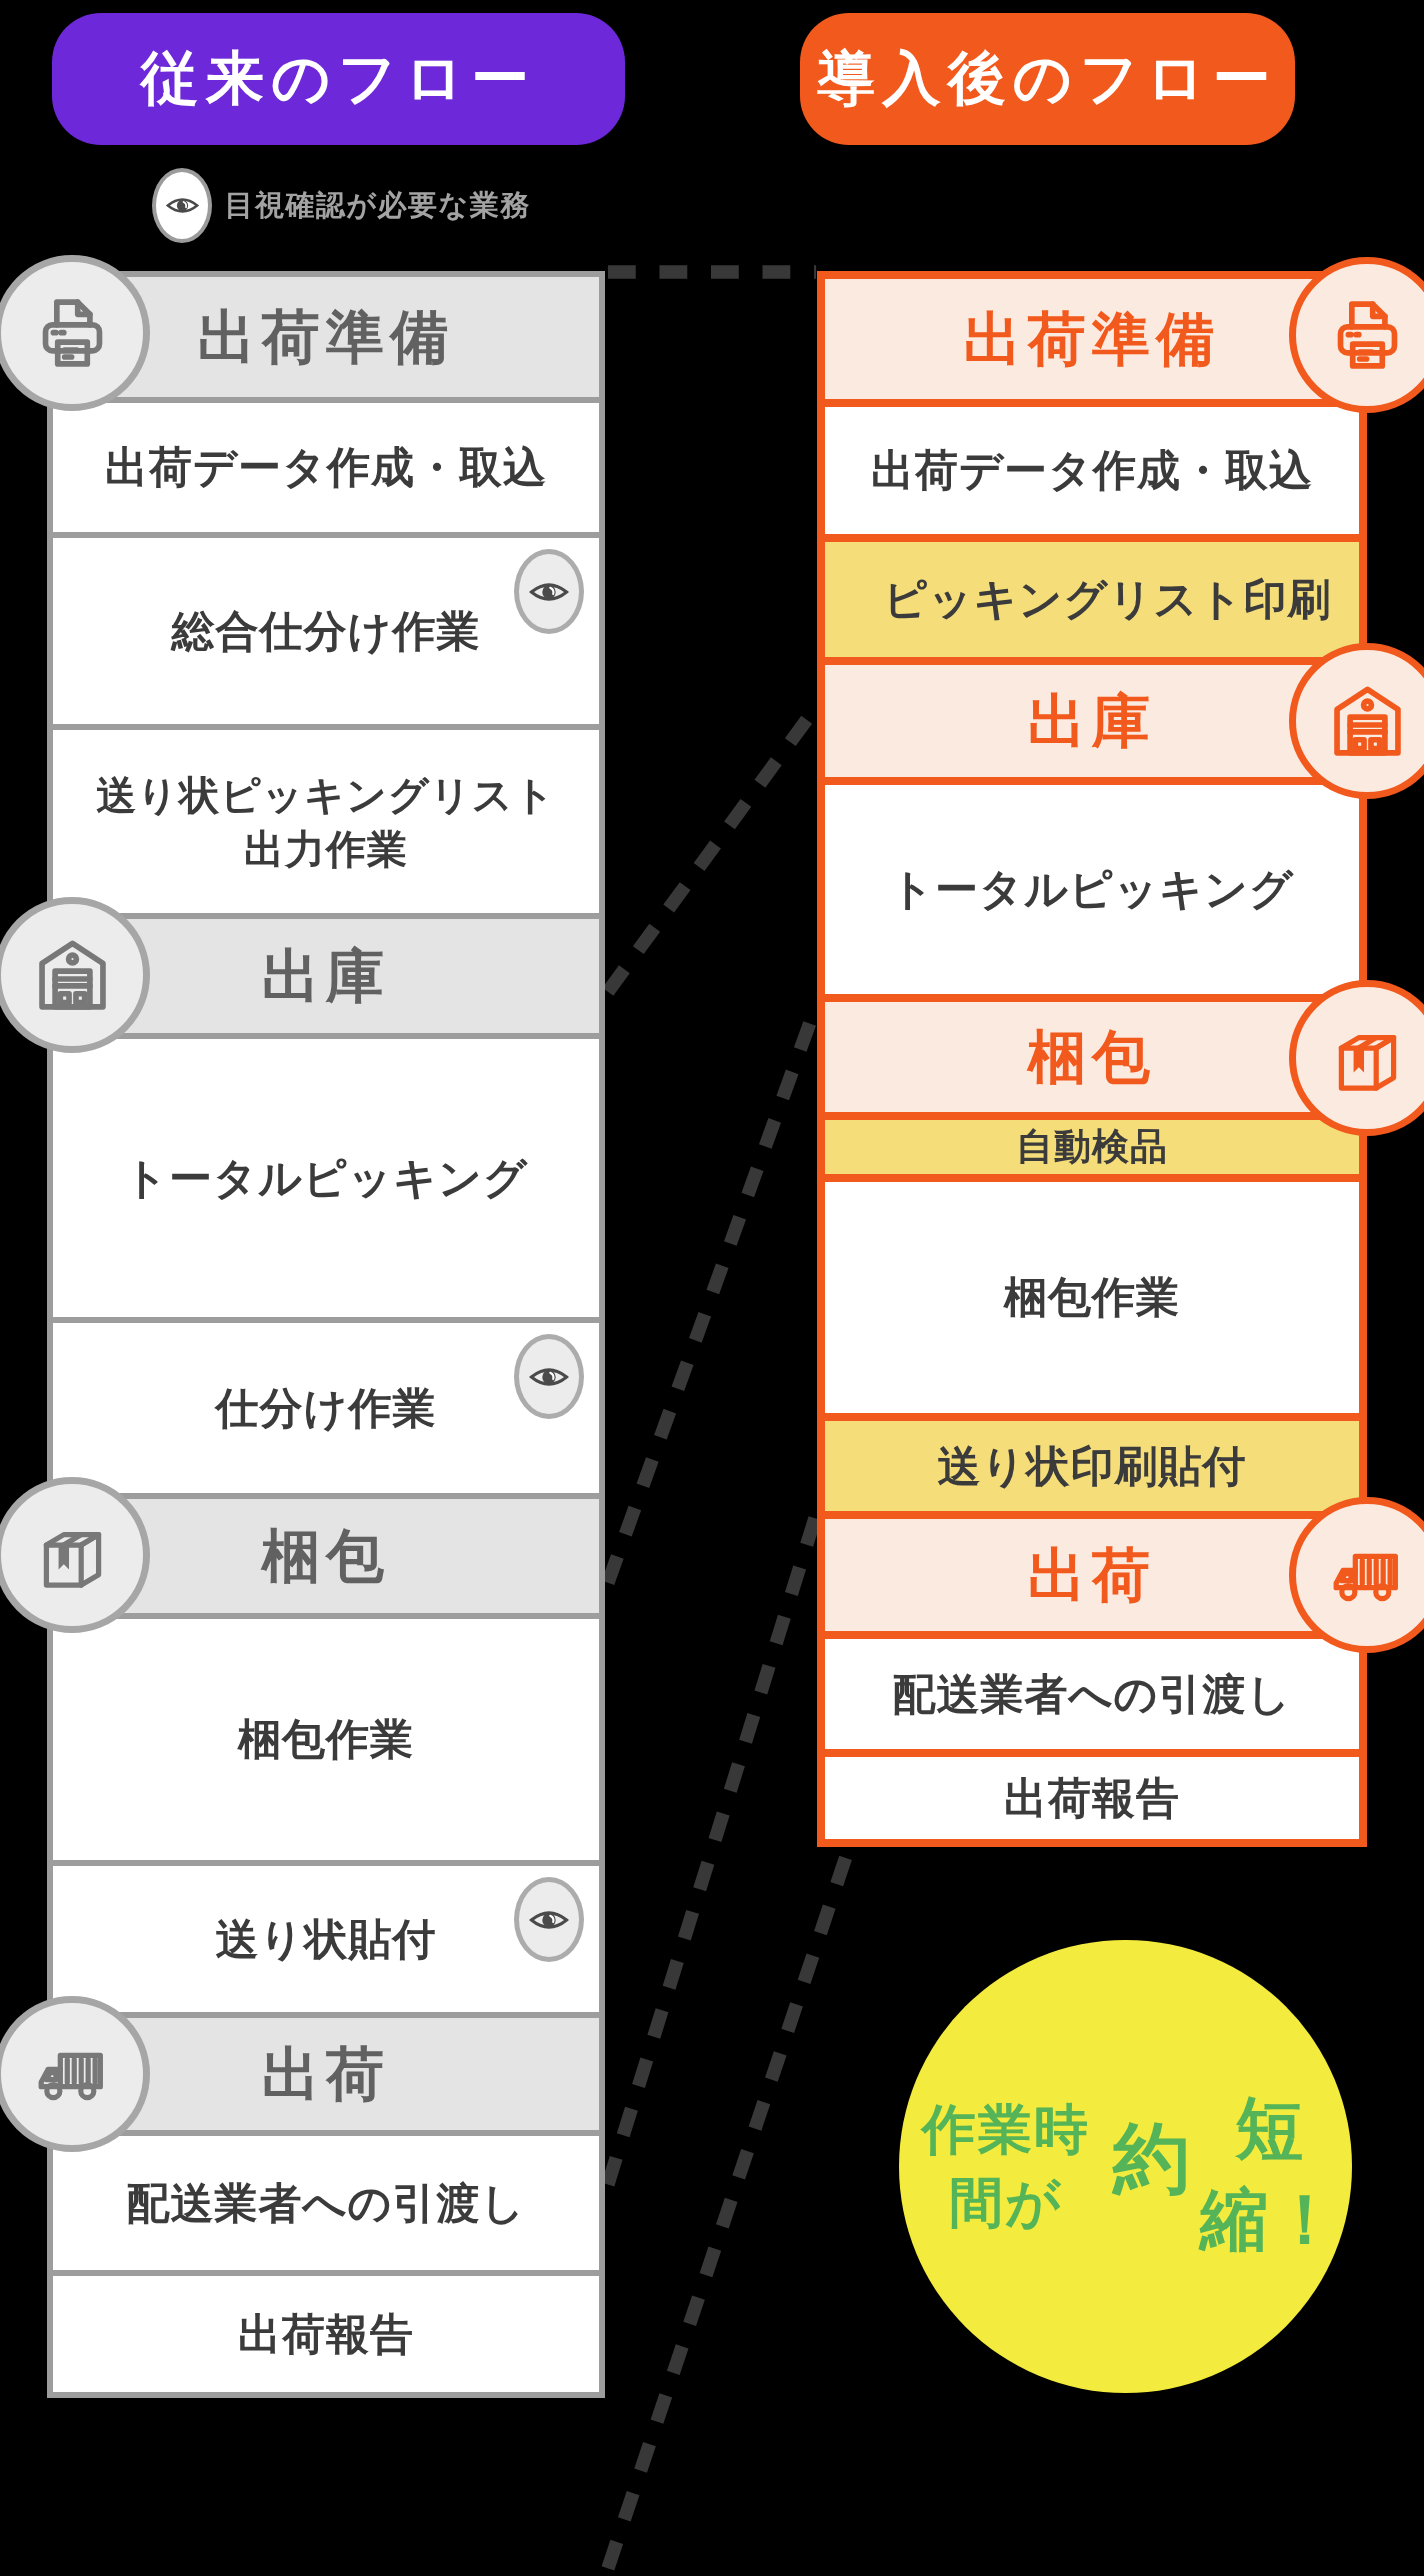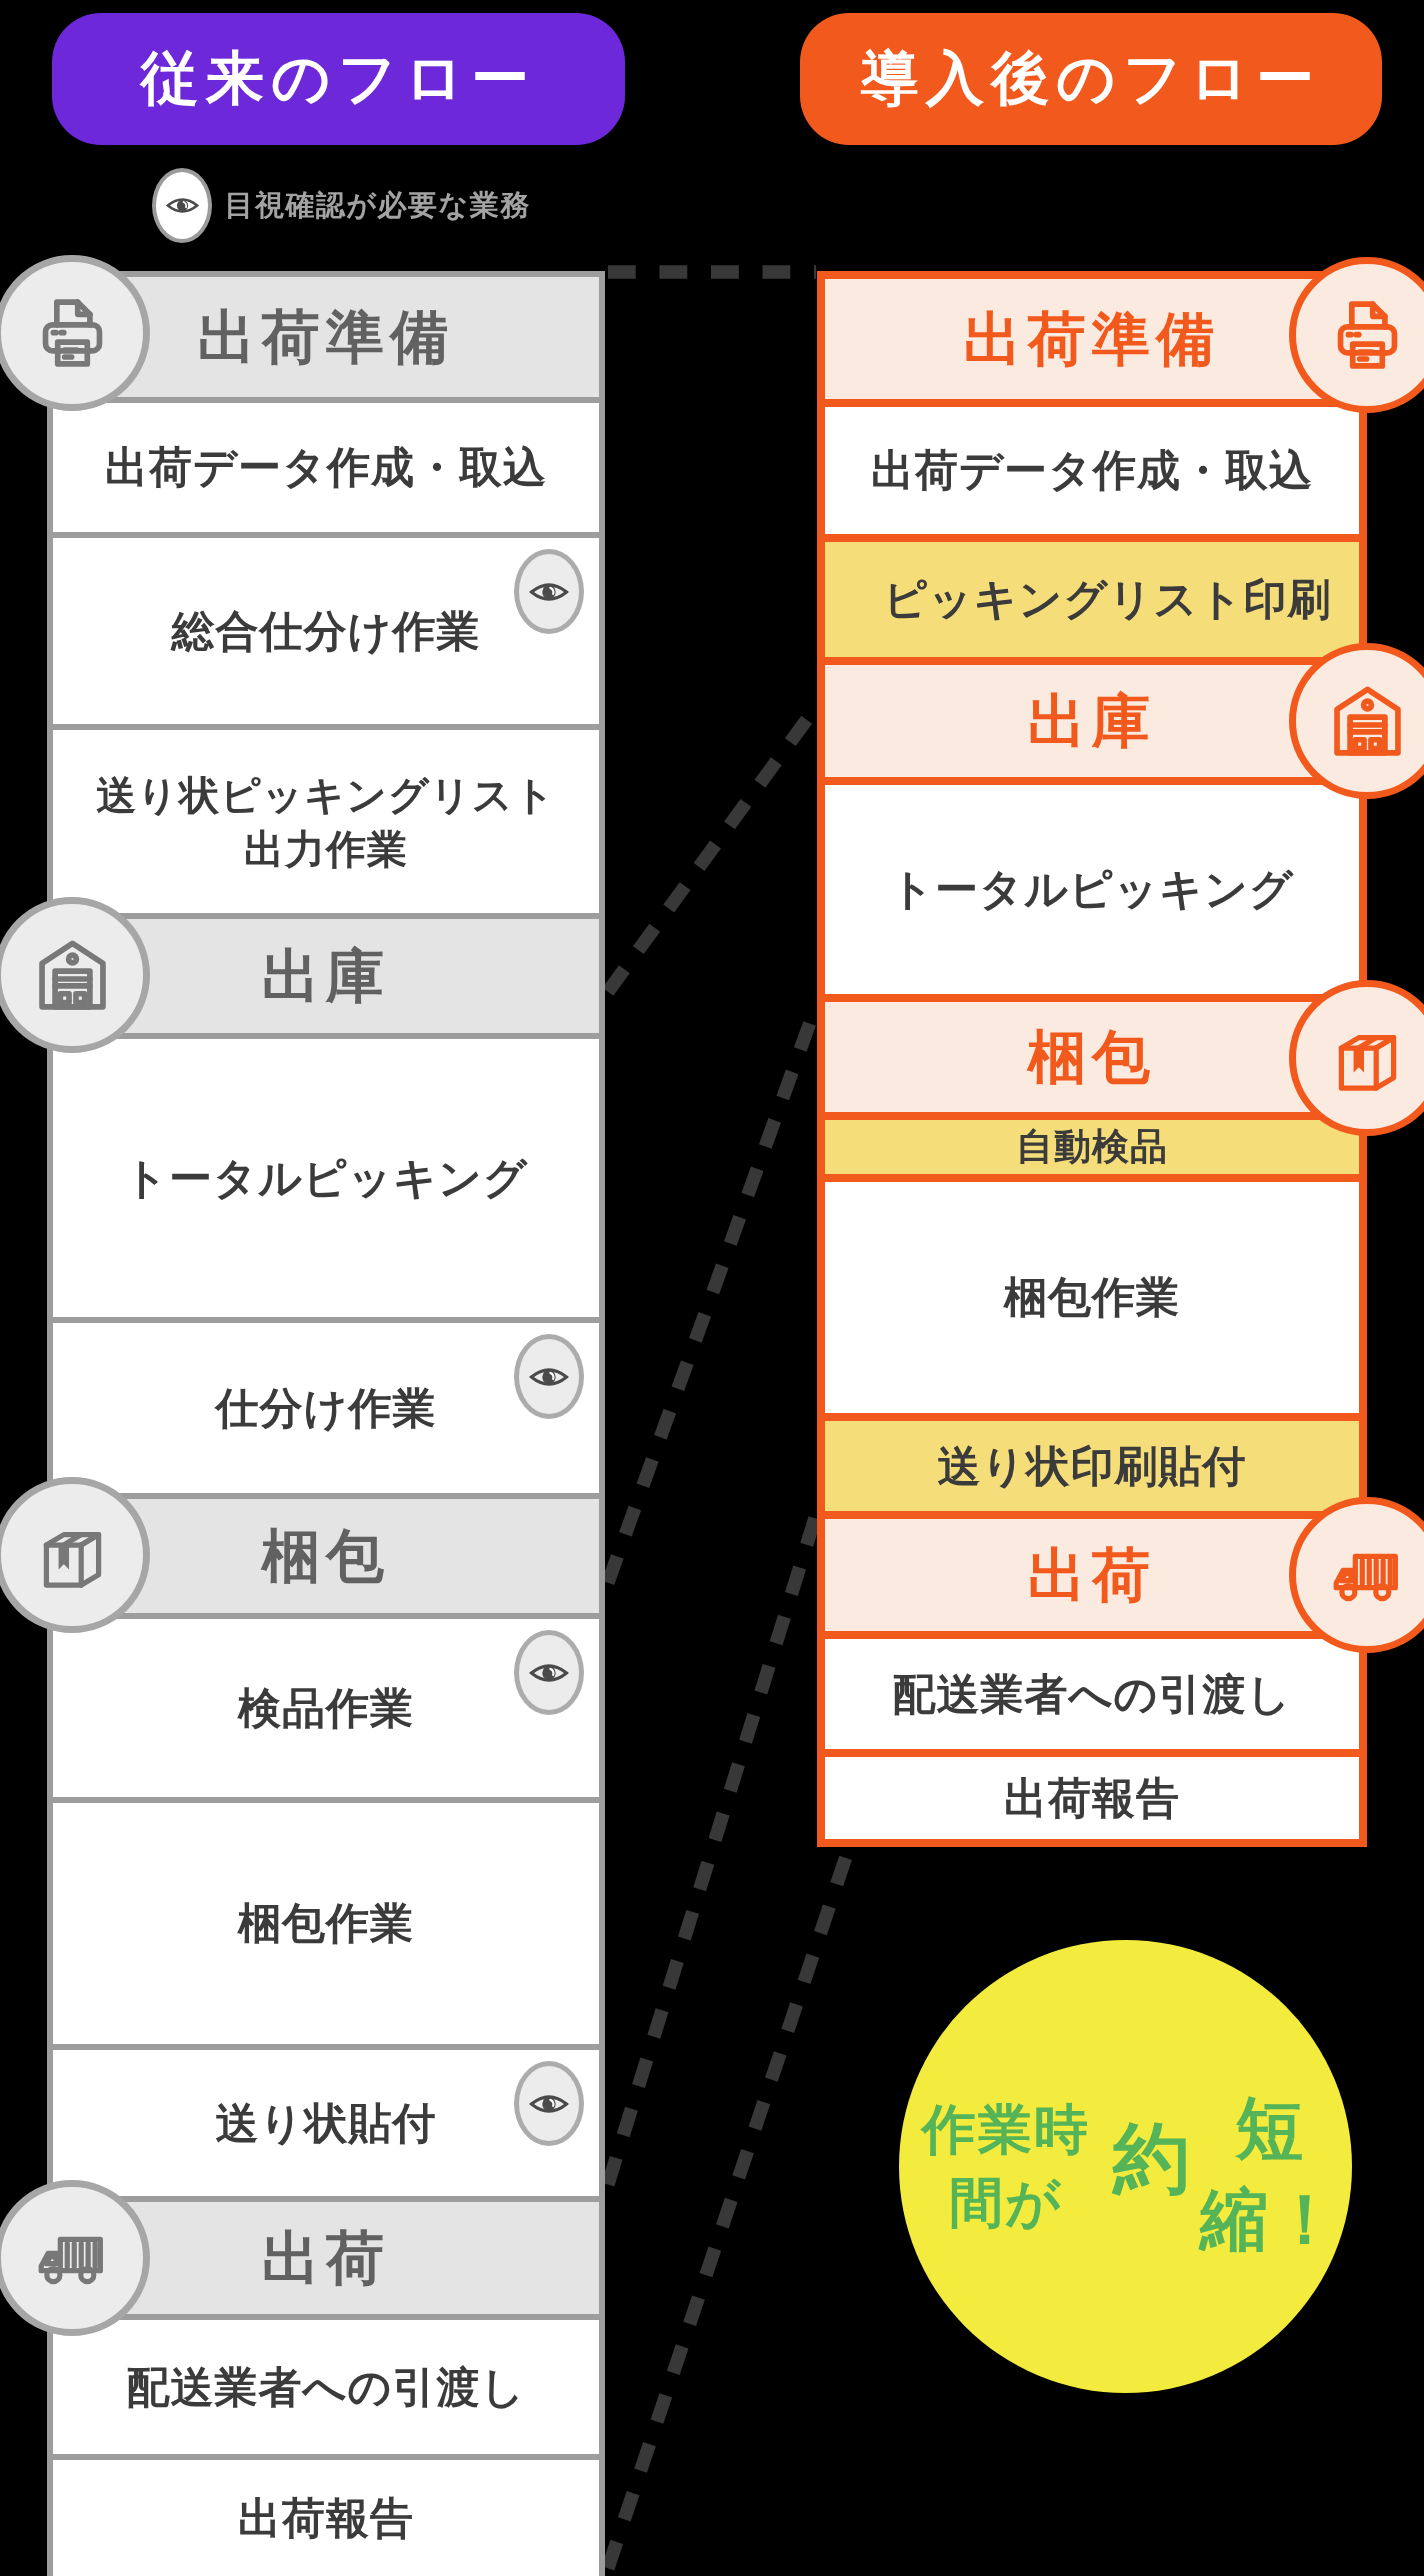--- a/index.html
+++ b/index.html
@@ -8,21 +8,21 @@
     background:#000;
     font-family:"Liberation Sans","DejaVu Sans",sans-serif;
     font-weight:bold;
   }
   .badge{
     position:absolute;top:13.4px;height:132px;border-radius:49px;
     display:flex;align-items:center;justify-content:center;
     color:#fff;font-size:58px;font-weight:800;letter-spacing:7.2px;
   }
   .badge-gray{left:52px;width:573px;background:#6d28d9;}
-  .badge-orange{left:800px;width:582px;background:#F2591D;}
+  .badge-orange{left:800px;width:495px;background:#F2591D;}
 
   .legend{position:absolute;left:152px;top:168px;display:flex;align-items:center;gap:12.4px;}
   .legend-eye{
     width:52px;height:67px;border-radius:50%;background:#fff;border:4.1px solid #9B9B9B;
     display:flex;align-items:center;justify-content:center;flex:0 0 auto;
   }
   .legend-eye svg{width:35px;height:35px;}
   .legend-label{font-size:29px;font-weight:800;color:#a3a3a3;letter-spacing:1.5px;}
 
   .connectors{position:absolute;left:0;top:0;}
@@ -162,30 +162,20 @@
       <span class="phase-circle">
         <svg viewBox="0 0 100 100" fill="none" stroke="currentColor" stroke-width="6" stroke-linecap="round" stroke-linejoin="round">
           <path d="M20 38 L20 84 L60 84 L60 38 Z"></path>
           <path d="M60 84 L80 72 L80 26 L60 38"></path>
           <path d="M20 38 L40 26 L80 26 L60 38"></path>
           <path d="M34 38 L54 26 L66 26 L46 38 Z" fill="currentColor" stroke="none"></path>
           <path d="M34 38 H46 V66 L40 60 L34 66 Z" fill="currentColor" stroke="none"></path>
         </svg>
       </span>
     </div>
-    <div class="row row-task" style="height: 184px;">
-      <span class="row-label">検品作業</span>
-      <span class="eye-badge">
-        <svg viewBox="0 0 100 100" fill="none">
-          <path d="M8 50 Q50 16 92 50 Q50 84 8 50 Z" stroke="#4A4A4A" stroke-width="7"></path>
-          <circle cx="50" cy="50" r="16" fill="#4A4A4A"></circle>
-          <path d="M53 40 a13 13 0 0 1 7 15" stroke="#FFFFFF" stroke-width="5" stroke-linecap="round"></path>
-        </svg>
-      </span>
-    </div>
     <div class="row row-task" style="height: 247px;">
       <span class="row-label">梱包作業</span>
     </div>
     <div class="row row-task" style="height: 152px;">
       <span class="row-label">送り状貼付</span>
       <span class="eye-badge">
         <svg viewBox="0 0 100 100" fill="none">
           <path d="M8 50 Q50 16 92 50 Q50 84 8 50 Z" stroke="#4A4A4A" stroke-width="7"></path>
           <circle cx="50" cy="50" r="16" fill="#4A4A4A"></circle>
           <path d="M53 40 a13 13 0 0 1 7 15" stroke="#FFFFFF" stroke-width="5" stroke-linecap="round"></path>

